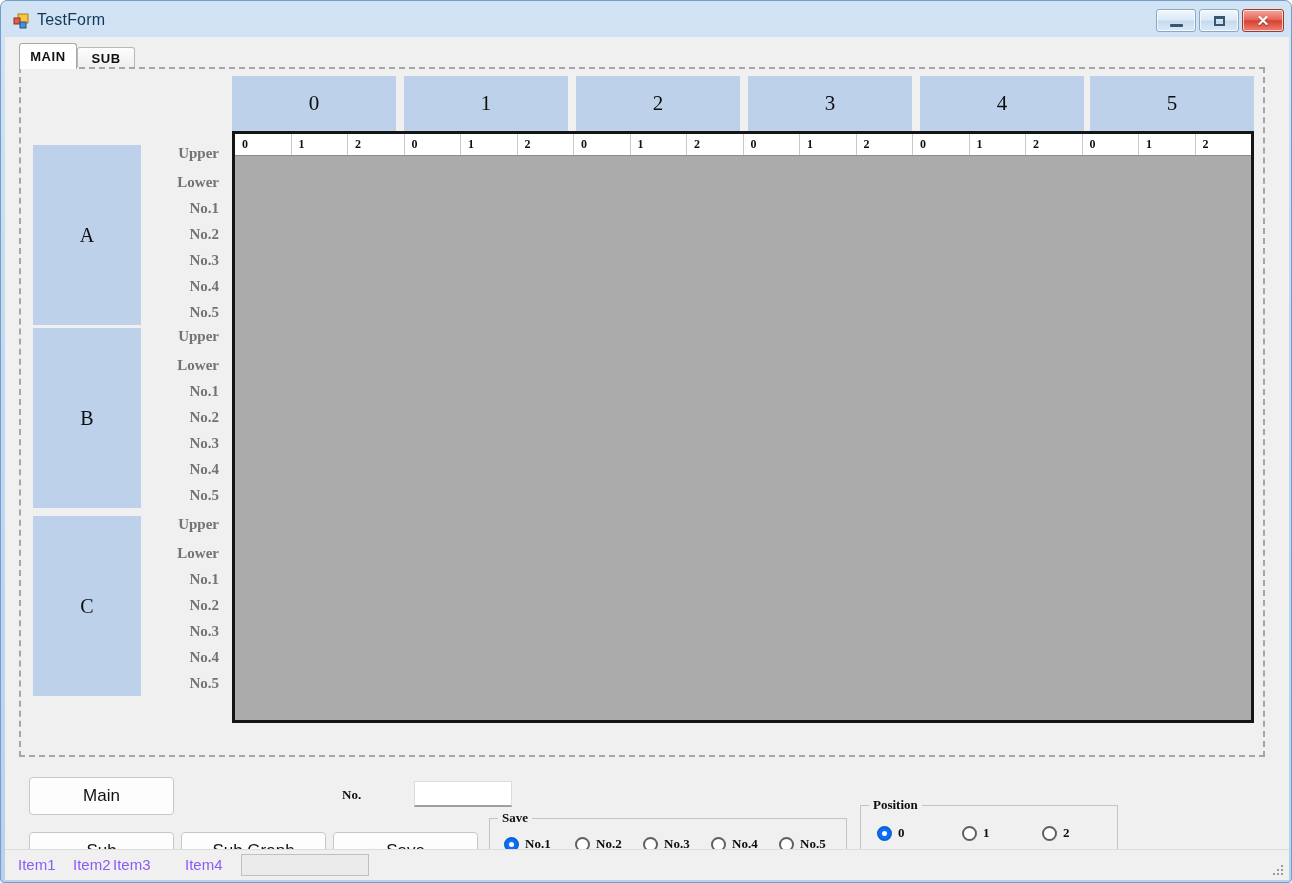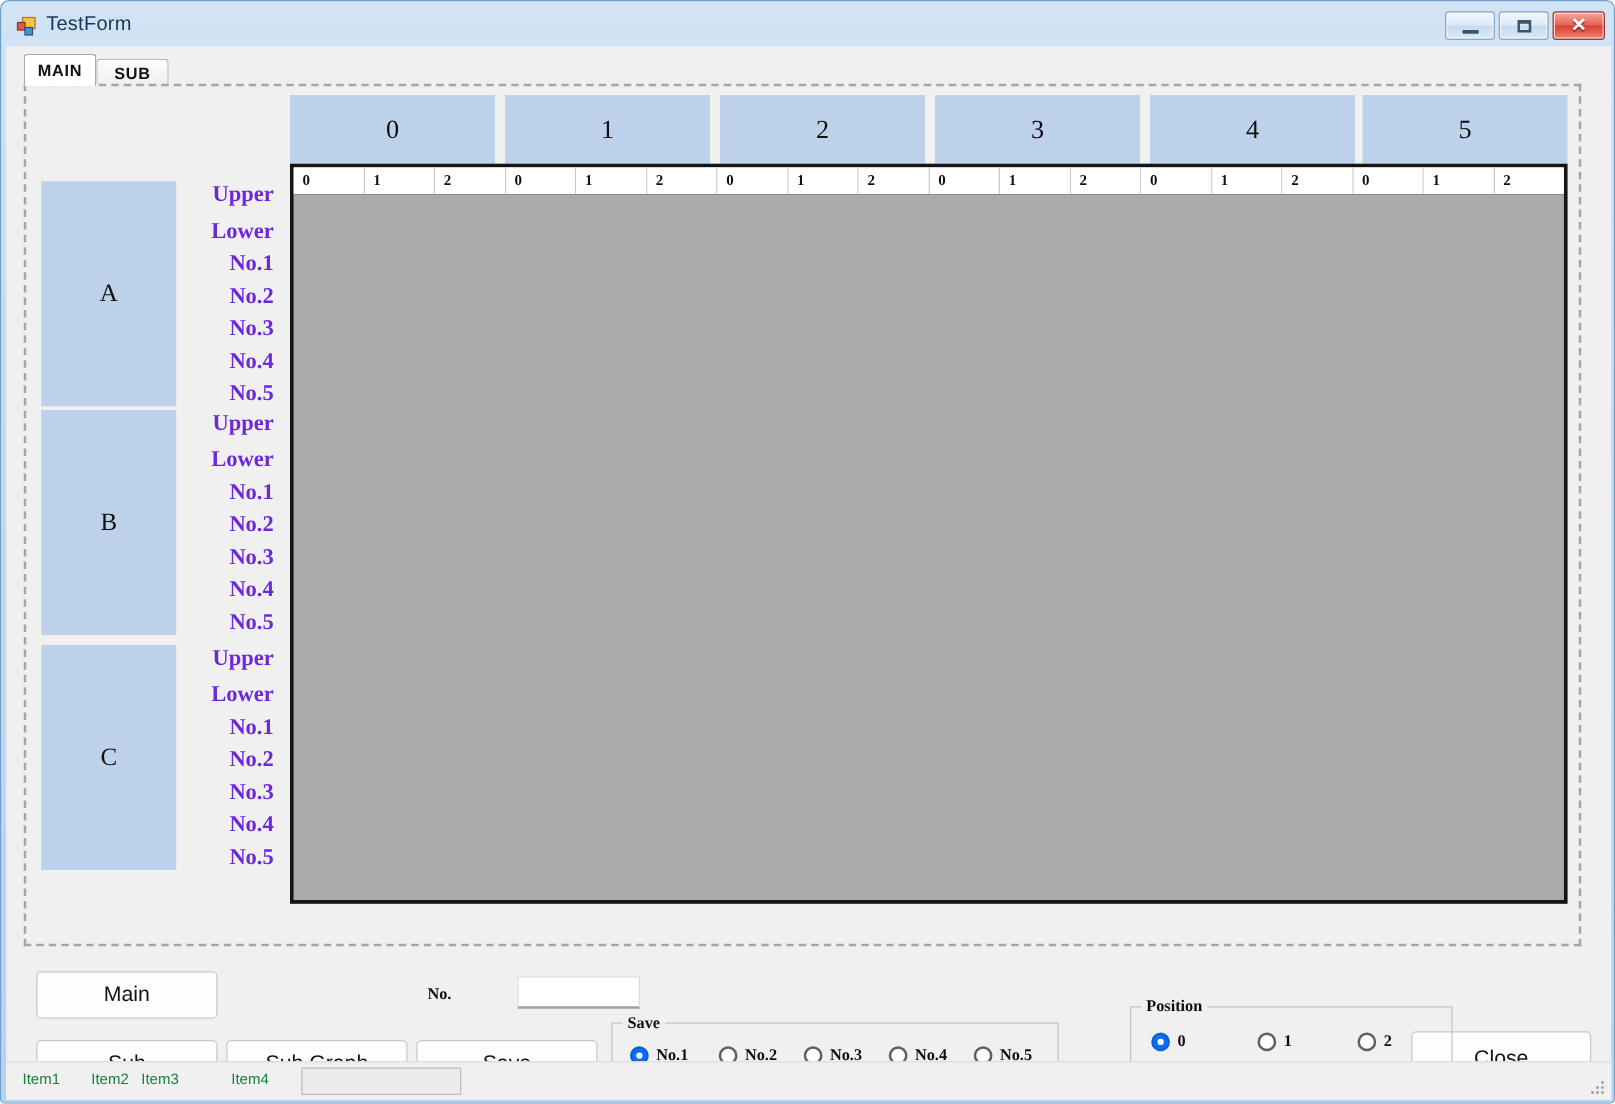--- a/index.html
+++ b/index.html
@@ -231,23 +231,23 @@
   }
   .group-labels {
     position: absolute;
     left: 108px; top: 0;
     width: 82px;
     height: 100%;
   }
   .rlabel {
     position: absolute;
     right: 4px;
-    font-size: 18px;
-    font-weight: bold;
-    color: #6d28d9;
+    font-size: 15px;
+    font-weight: bold;
+    color: #737373;
     white-space: nowrap;
     font-family: "Liberation Serif", serif;
   }
 
   
   .btn {
     position: absolute;
     box-sizing: border-box;
     background: #fdfdfd;
     border: 1px solid #c8c8c8;
@@ -300,21 +300,21 @@
     position: absolute;
     top: -9px; left: 8px;
     padding: 0 4px;
     background: #f0f0f0;
     font-size: 13px;
     font-weight: bold;
     color: #0e0e0e;
     font-family: "Liberation Serif", serif;
   }
   #gb-test     { left: 484px;  top: 781px; width: 358px; height: 48px; }
-  #gb-position { left: 855px;  top: 768px; width: 258px; height: 52px; margin-left: 44px; }
+  #gb-position { left: 855px;  top: 768px; width: 258px; height: 52px; }
 
   .radio {
     position: absolute;
     display: flex;
     align-items: center;
     height: 18px;
   }
   .radio .dot {
     width: 15px; height: 15px;
     border-radius: 50%;
@@ -350,22 +350,22 @@
     position: absolute;
     left: 0; bottom: 0;
     width: 1284px;
     height: 30px;
     background: #f0f0f0;
     border-top: 1px solid #dcdcdc;
   }
   .status-item {
     position: absolute;
     top: 6px;
-    font-size: 12px;
-    color: #15803d;
+    font-size: 15px;
+    color: #8b5cf6;
     white-space: nowrap;
   }
   #status-panel {
     position: absolute;
     left: 236px; top: 4px;
     width: 128px; height: 22px;
     box-sizing: border-box;
     background: #ebebeb;
     border: 1px solid #bfbfbf;
   }
@@ -486,21 +486,20 @@
           <div class="rlabel" style="top:159px">No.5</div>
         </div>
       </div>
 
     </div>
 
     <div class="btn" id="btn-main">Main</div>
     <div class="btn" id="btn-sub">Sub</div>
     <div class="btn" id="btn-subgraph">Sub Graph</div>
     <div class="btn" id="btn-save">Save</div>
-    <div class="btn" id="btn-close-form">Close</div>
 
     <div id="no-label">No.</div>
     <input id="no-input" type="text" value="" style="">
 
     <div class="groupbox" id="gb-test">
       <div class="groupbox-title">Save</div>
       <div class="radio checked" style="left:14px; top:16px;">
         <span class="dot"></span>
         <span class="rtext">No.1</span>
       </div>

